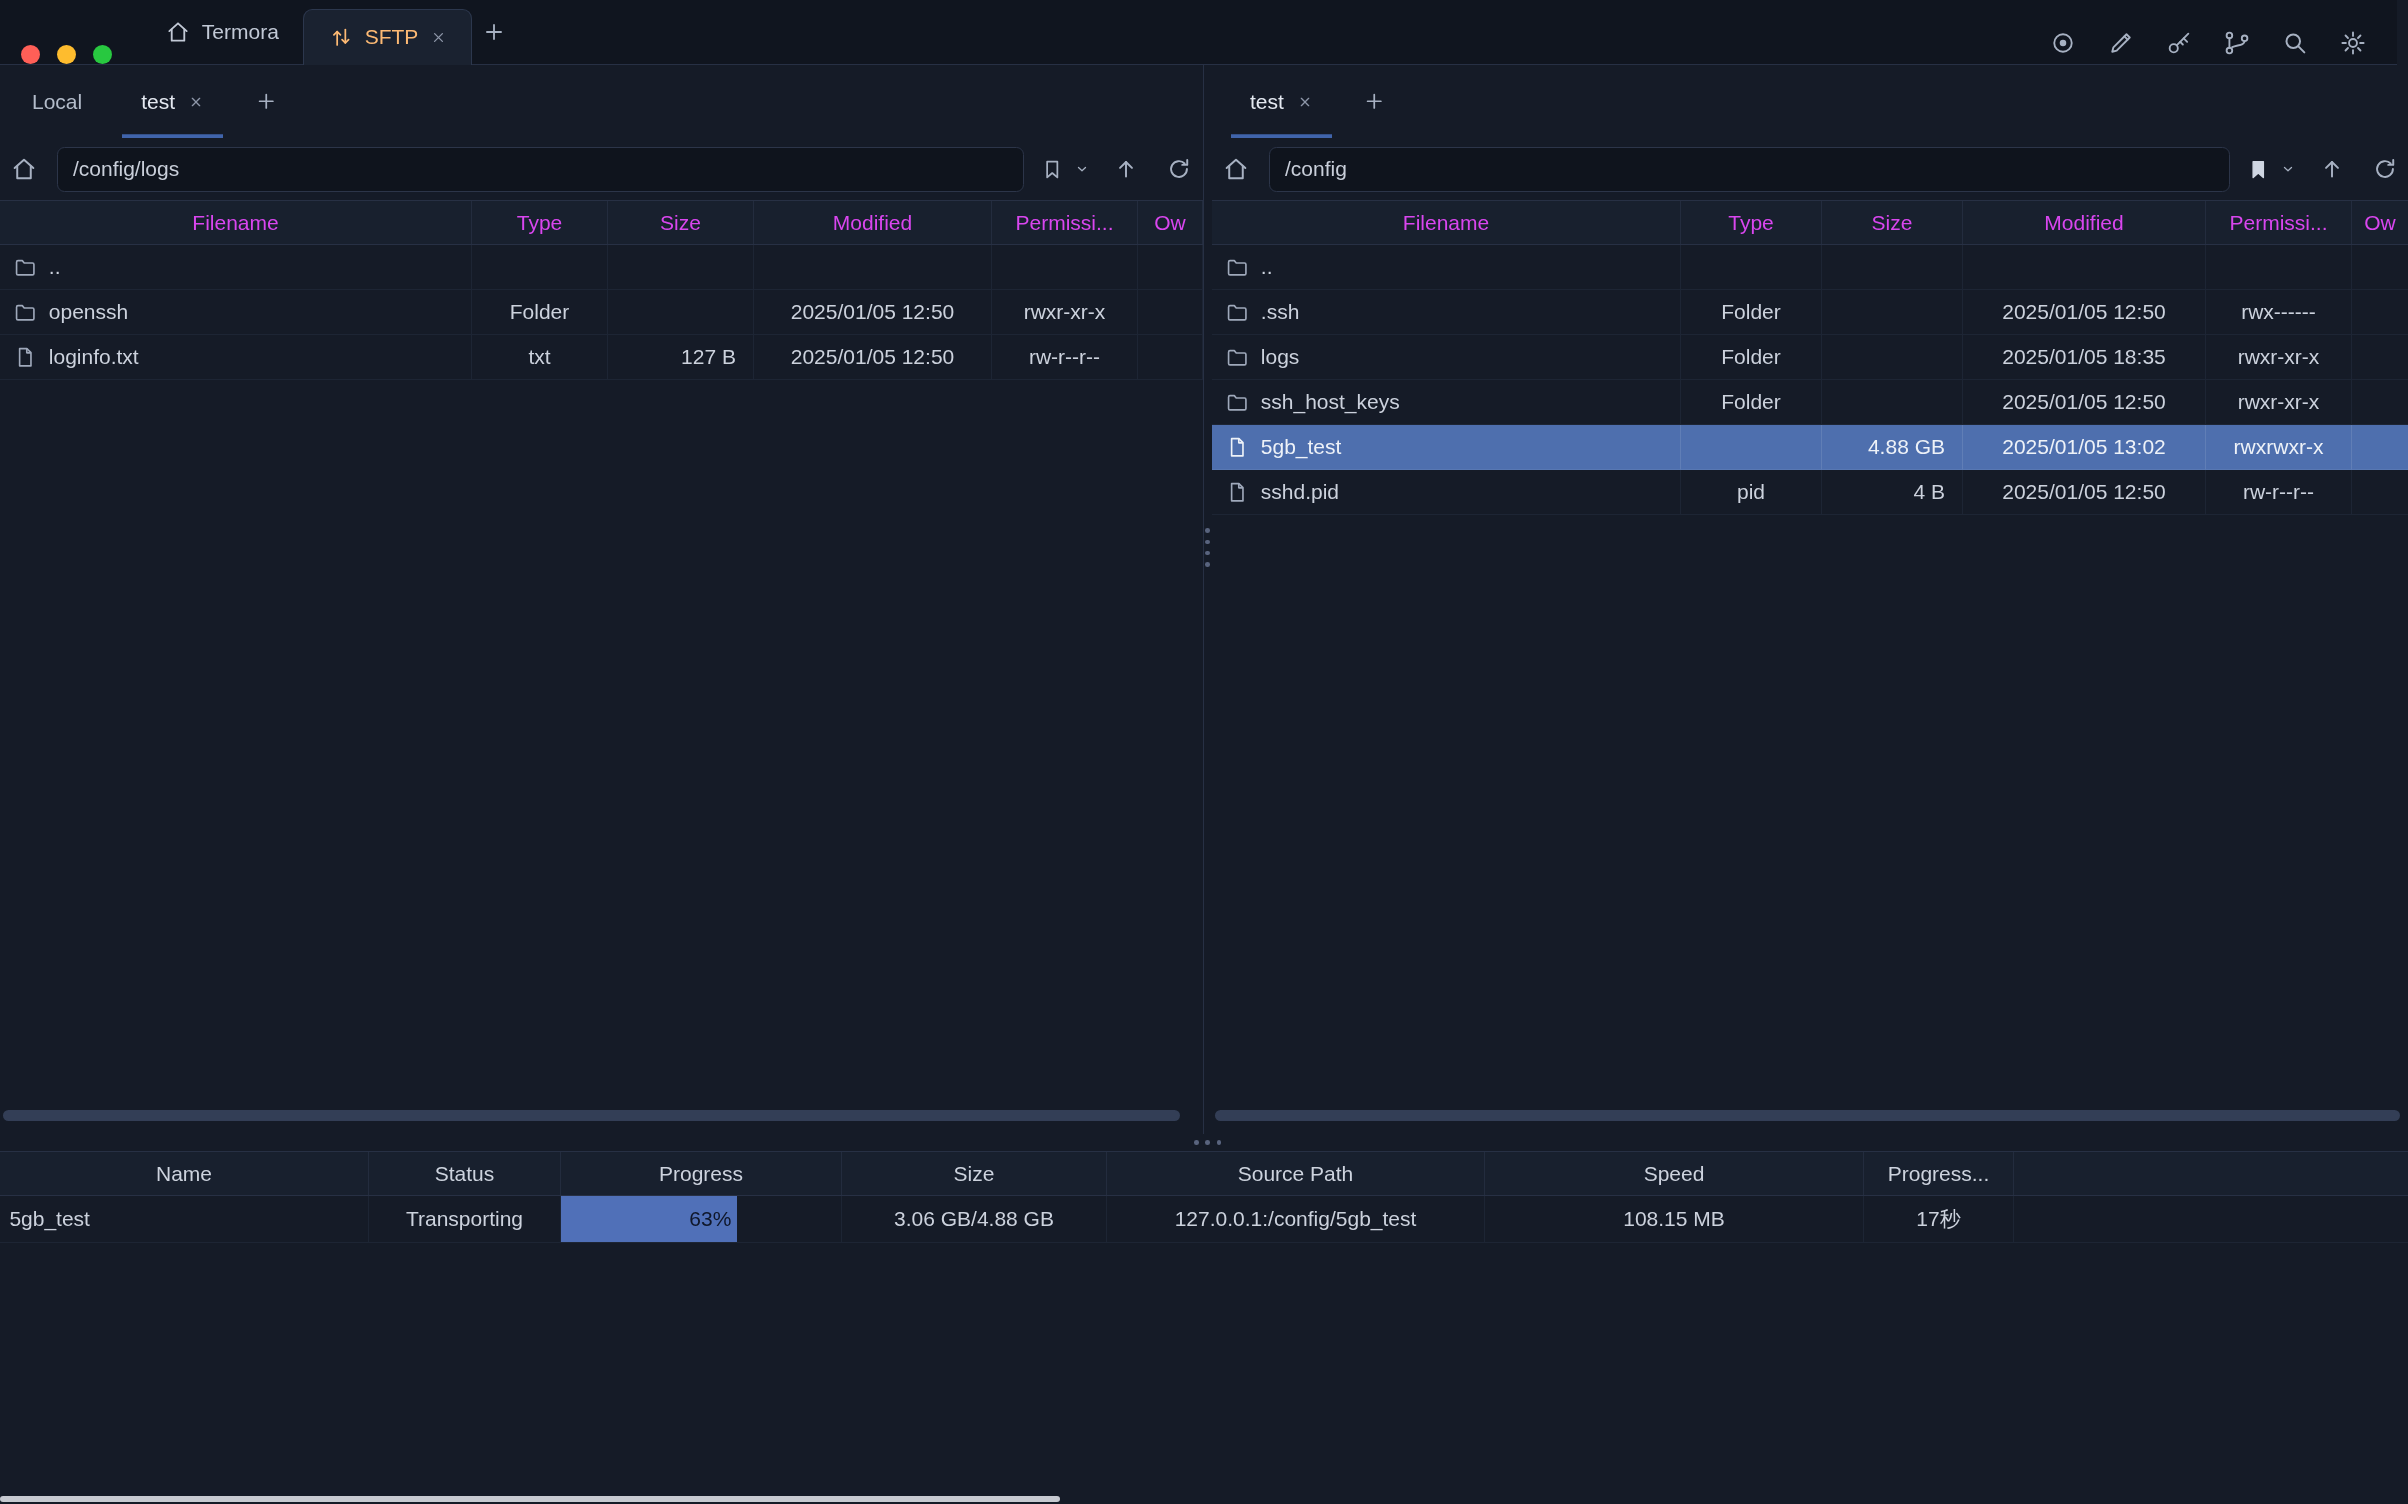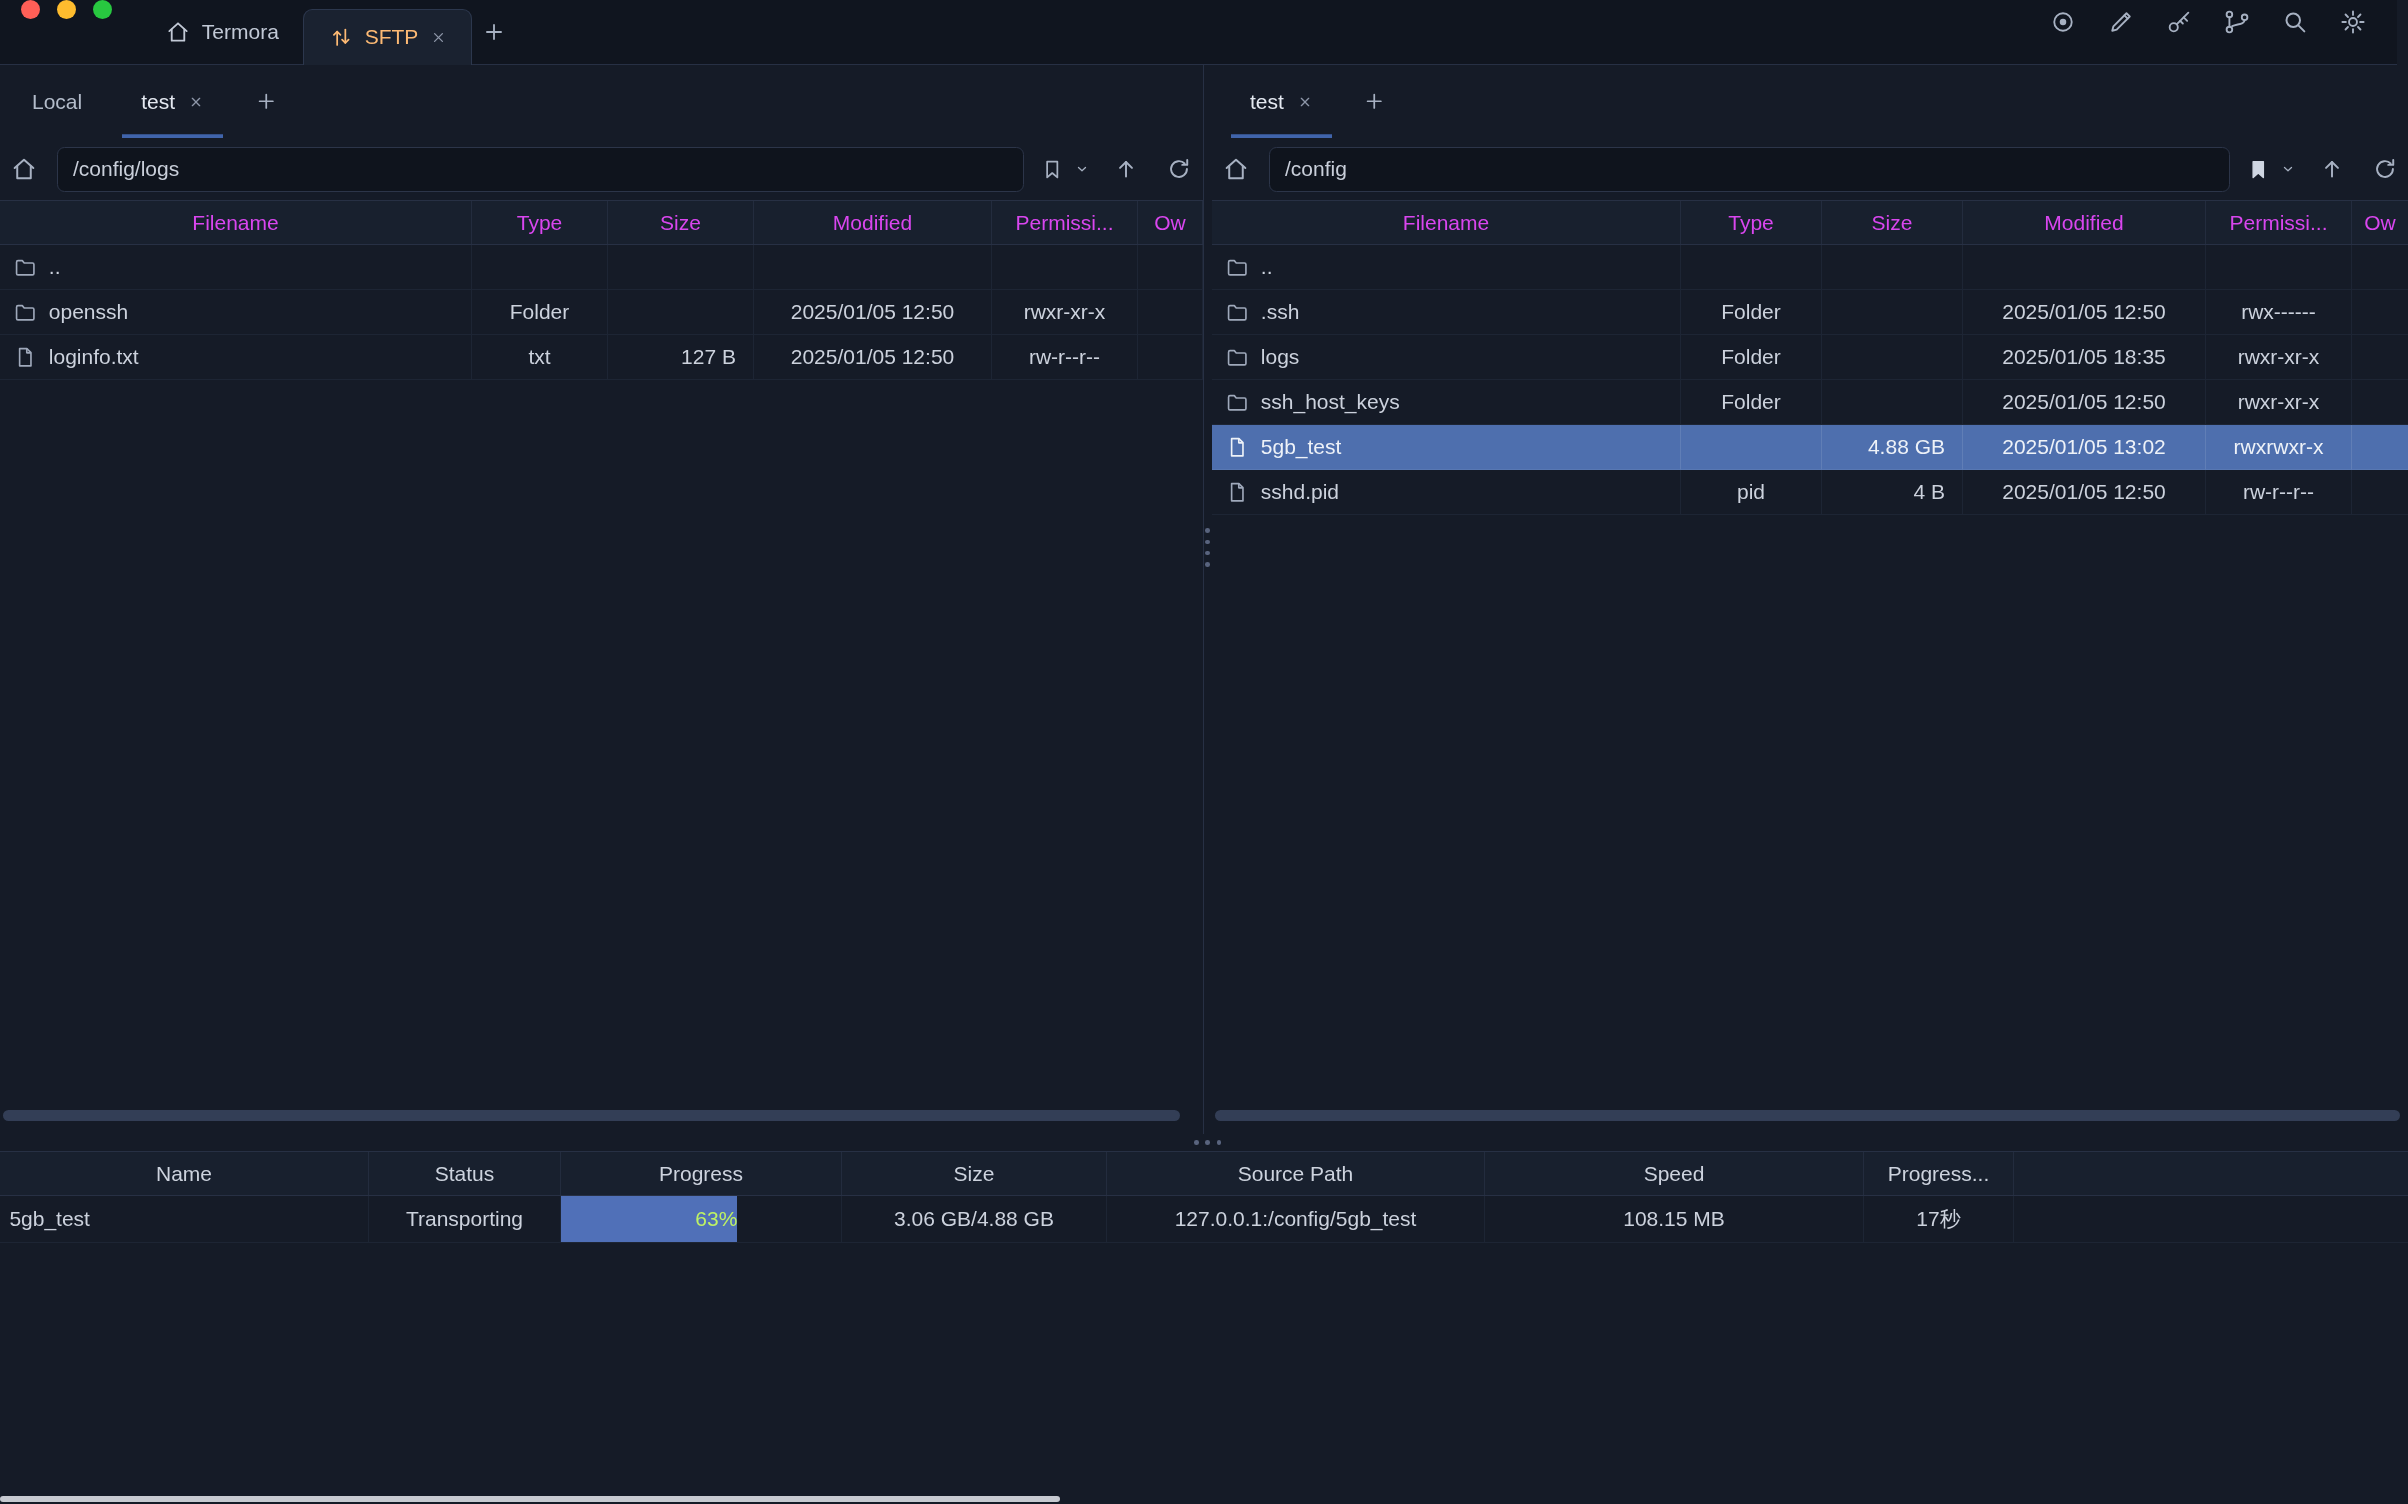--- a/index.html
+++ b/index.html
@@ -10,21 +10,21 @@
     --tab-active:#1a2230;
   }
   *{box-sizing:border-box;margin:0;padding:0}
   html,body{width:2409px;height:1505px;overflow:hidden}
   body{font-family:"Liberation Sans","DejaVu Sans",sans-serif;background:var(--bg);color:var(--text)}
   .app{position:relative;width:2409px;height:1505px;background:var(--bg);overflow:hidden}
   svg{display:block;flex:none}
 
   
   .titlebar{position:absolute;top:0;left:0;right:12px;height:65px;background:var(--titlebar);
-    border-bottom:0.9px solid var(--line);display:flex;align-items:flex-start}
+    border-bottom:0.9px solid var(--line);display:flex;align-items:flex-end}
   .traffic{display:flex;align-items:center;gap:17px;padding:0 28px 0 21px}
   .tl{width:19px;height:19px;border-radius:50%;border:none}
   .tl.red{background:#ff5f57}.tl.yellow{background:#febc2e}.tl.green{background:#28c840}
   .wtab{display:flex;align-items:center;gap:11.3px;padding:0 24.5px;font-size:21px;color:#c2c9d6}
   .wtab.app-tab{align-self:center;height:45px}
   .wtab.active{align-self:flex-end;height:56px;background:var(--tab-active);
     border:0.9px solid #2c374d;border-bottom:none;border-radius:9.4px 9.4px 0 0;
     margin-bottom:-0.9px;position:relative;z-index:2;color:#fdba74}
   .tbtn{width:43px;height:43px;display:flex;align-items:center;justify-content:center;
     border-radius:7.5px;color:var(--icon);background:transparent;border:none;align-self:center}
@@ -87,21 +87,21 @@
   .transfer{position:absolute;top:1151px;left:0;right:0}
   .tr-cols{grid-template-columns:369px 192px 281px 265px 378px 379px 150px 141px 1fr}
   .th{height:45px;background:var(--header-bg);border-top:0.9px solid var(--line);
     border-bottom:0.9px solid var(--line);font-size:21px;color:#cdd3de}
   .trow{height:47px;font-size:21px;border-bottom:0.9px solid var(--grid-soft)}
   .trow .cell{border-right:0.9px solid var(--grid-soft)}
   .th .cell{border-right:0.9px solid var(--grid)}
   .cell.name{justify-content:flex-start;padding-left:9.4px}
   .cell.progress{position:relative;padding:0}
   .pfill{position:absolute;left:0;top:0;bottom:0;background:var(--progress);
-    display:flex;align-items:center;justify-content:flex-end;padding-right:0;color:#bef264}
+    display:flex;align-items:center;justify-content:flex-end;padding-right:6px;color:#0f172a}
   .cell.nobr{border-right:none}
 
   .bottom-scrollbar{position:absolute;left:0;bottom:2.8px;width:1060px;height:6.6px;
     background:#c7cad1;border-radius:3.8px}
 </style>
 </head>
 <body>
 
 <div class="app">
 

